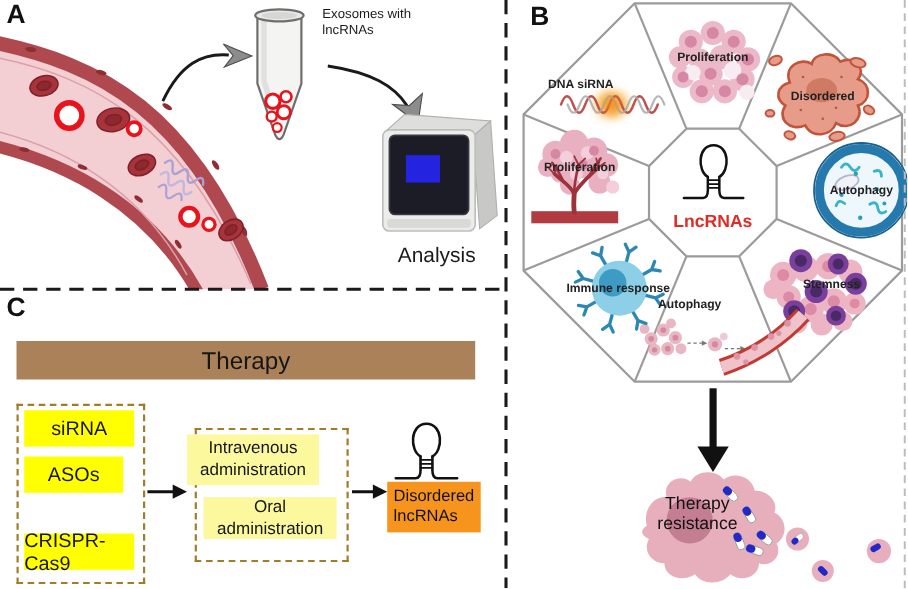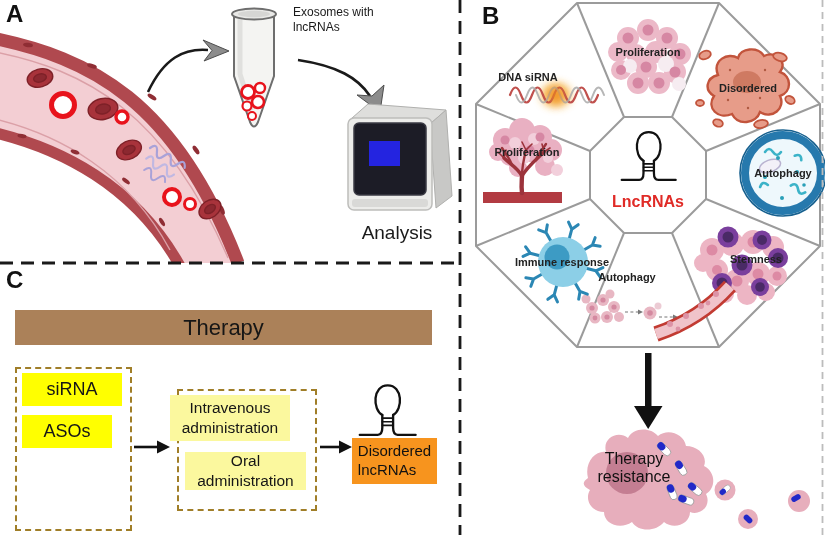--- a/index.html
+++ b/index.html
@@ -467,20 +467,21 @@
 resistance</div>
 
   <section class="abs" style="left:0;top:263px;width:460px;height:272px">
     <div class="plabel" style="left:6px;top:5px">C</div>
 
     <div class="banner" style="top:47px">Therapy</div>
 
     <div class="dashedbox" style="left:15px;top:104px;width:113px;height:160px"></div>
     <div class="ybox" style="left:22px;top:110px;width:100px;height:33px">siRNA</div>
     <div class="ybox" style="left:22px;top:152px;width:90px;height:33px">ASOs</div>
+    <div class="ybox" style="left:22px;top:222px;width:100px;height:33px">CRISPR-Cas9</div>
 
     <div class="dashedbox" style="left:177px;top:126px;width:136px;height:118px"></div>
     <div class="pybox pre" style="left:170px;top:132px;width:120px;height:46px">Intravenous
 administration</div>
     <div class="pybox pre" style="left:185px;top:189px;width:121px;height:38px">Oral
 administration</div>
 
     <div class="obox pre" style="top:175px">Disordered
 lncRNAs</div>
 

